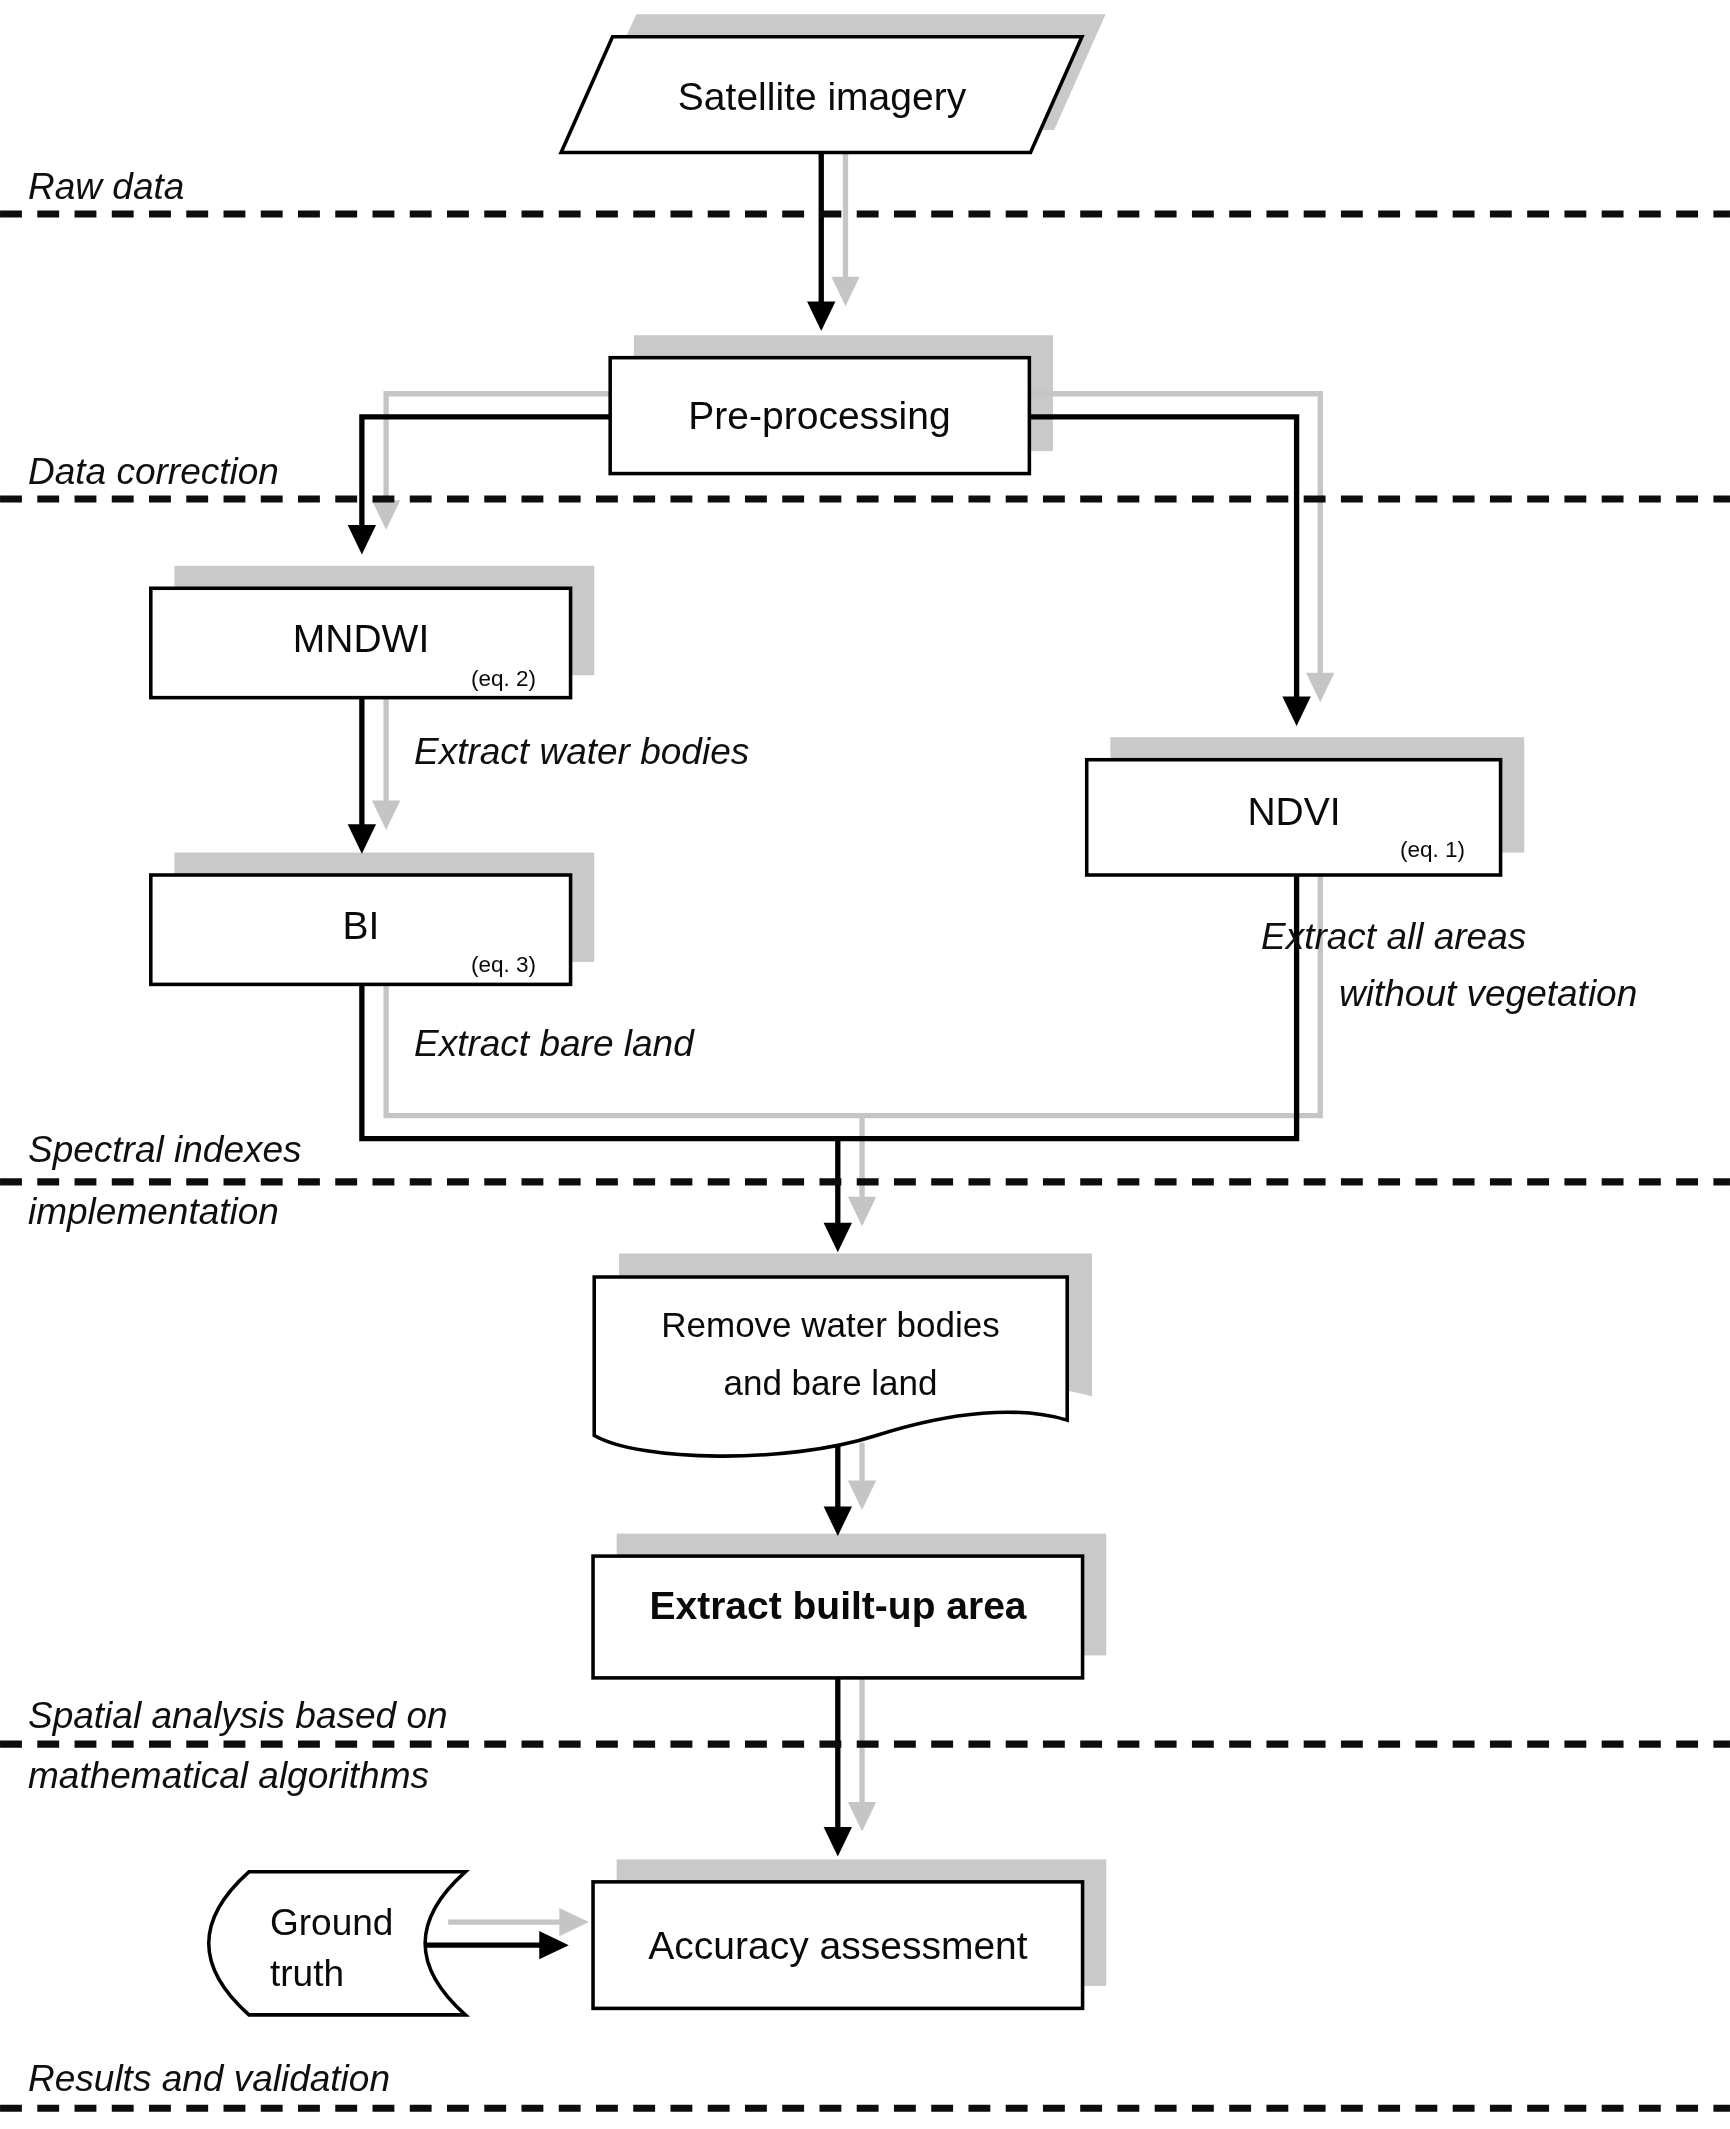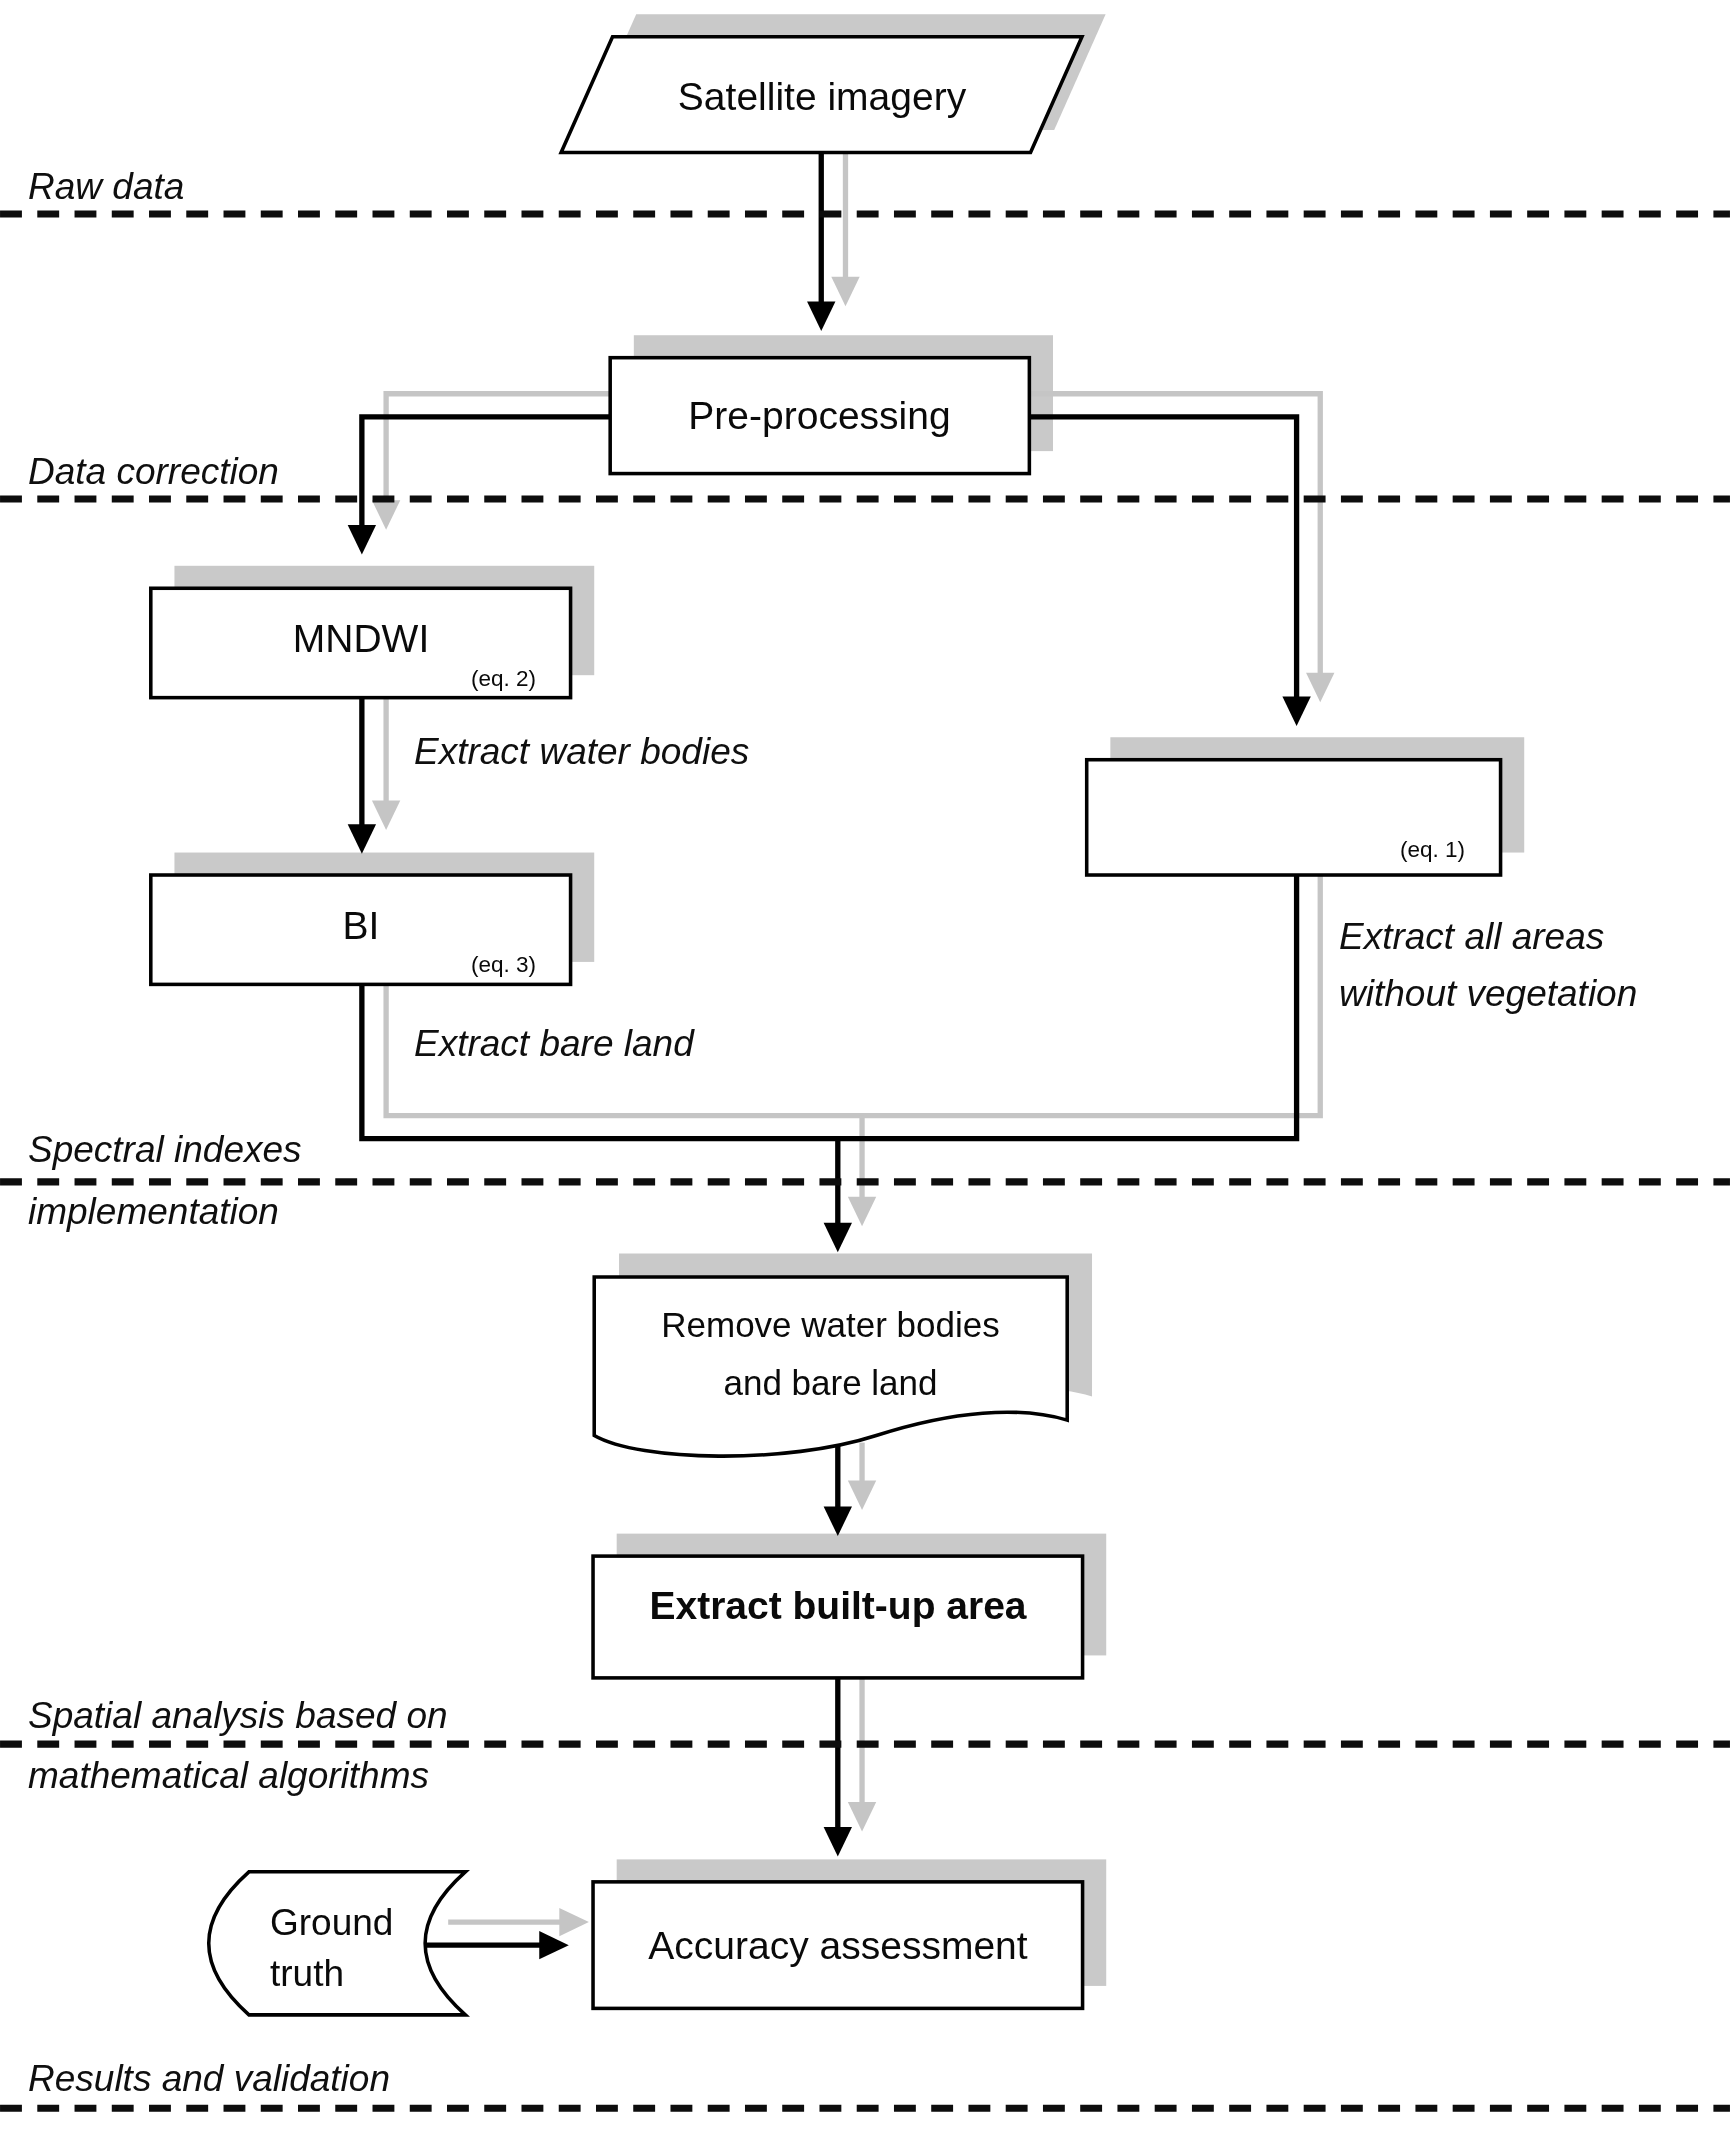--- a/index.html
+++ b/index.html
@@ -159,23 +159,24 @@
   <div class="txt node-label" style="left:151px;top:588px;width:420px;height:101px;">MNDWI</div>
   <div class="txt eq-label" style="left:449px;top:666px;">(eq. 2)</div>
 
   <div class="txt annot-label" style="left:414px;top:723px;">Extract water bodies</div>
 
   <div class="txt node-label" style="left:151px;top:875px;width:420px;height:101px;">BI</div>
   <div class="txt eq-label" style="left:449px;top:952px;">(eq. 3)</div>
 
   <div class="txt annot-label" style="left:414px;top:1015px;">Extract bare land</div>
 
+  <div class="txt node-label" style="left:1087px;top:760px;width:414px;height:103px;">NDVI</div>
   <div class="txt eq-label" style="left:1378px;top:837px;">(eq. 1)</div>
 
-  <div class="txt annot-label" style="left:1339px;top:908px;">Extract all areas</div>
+  <div class="txt annot-label" style="left:1261px;top:908px;">Extract all areas</div>
   <div class="txt annot-label" style="left:1339px;top:965px;">without vegetation</div>
 
   <div class="txt zone-label" style="left:28px;top:1129px;">Spectral indexes</div>
   <div class="txt zone-label" style="left:28px;top:1191px;">implementation</div>
 
   <div class="txt doc-label" style="left:594px;top:1296px;width:473px;">
     <span>Remove water bodies</span>
     <span>and bare land</span>
   </div>
 

